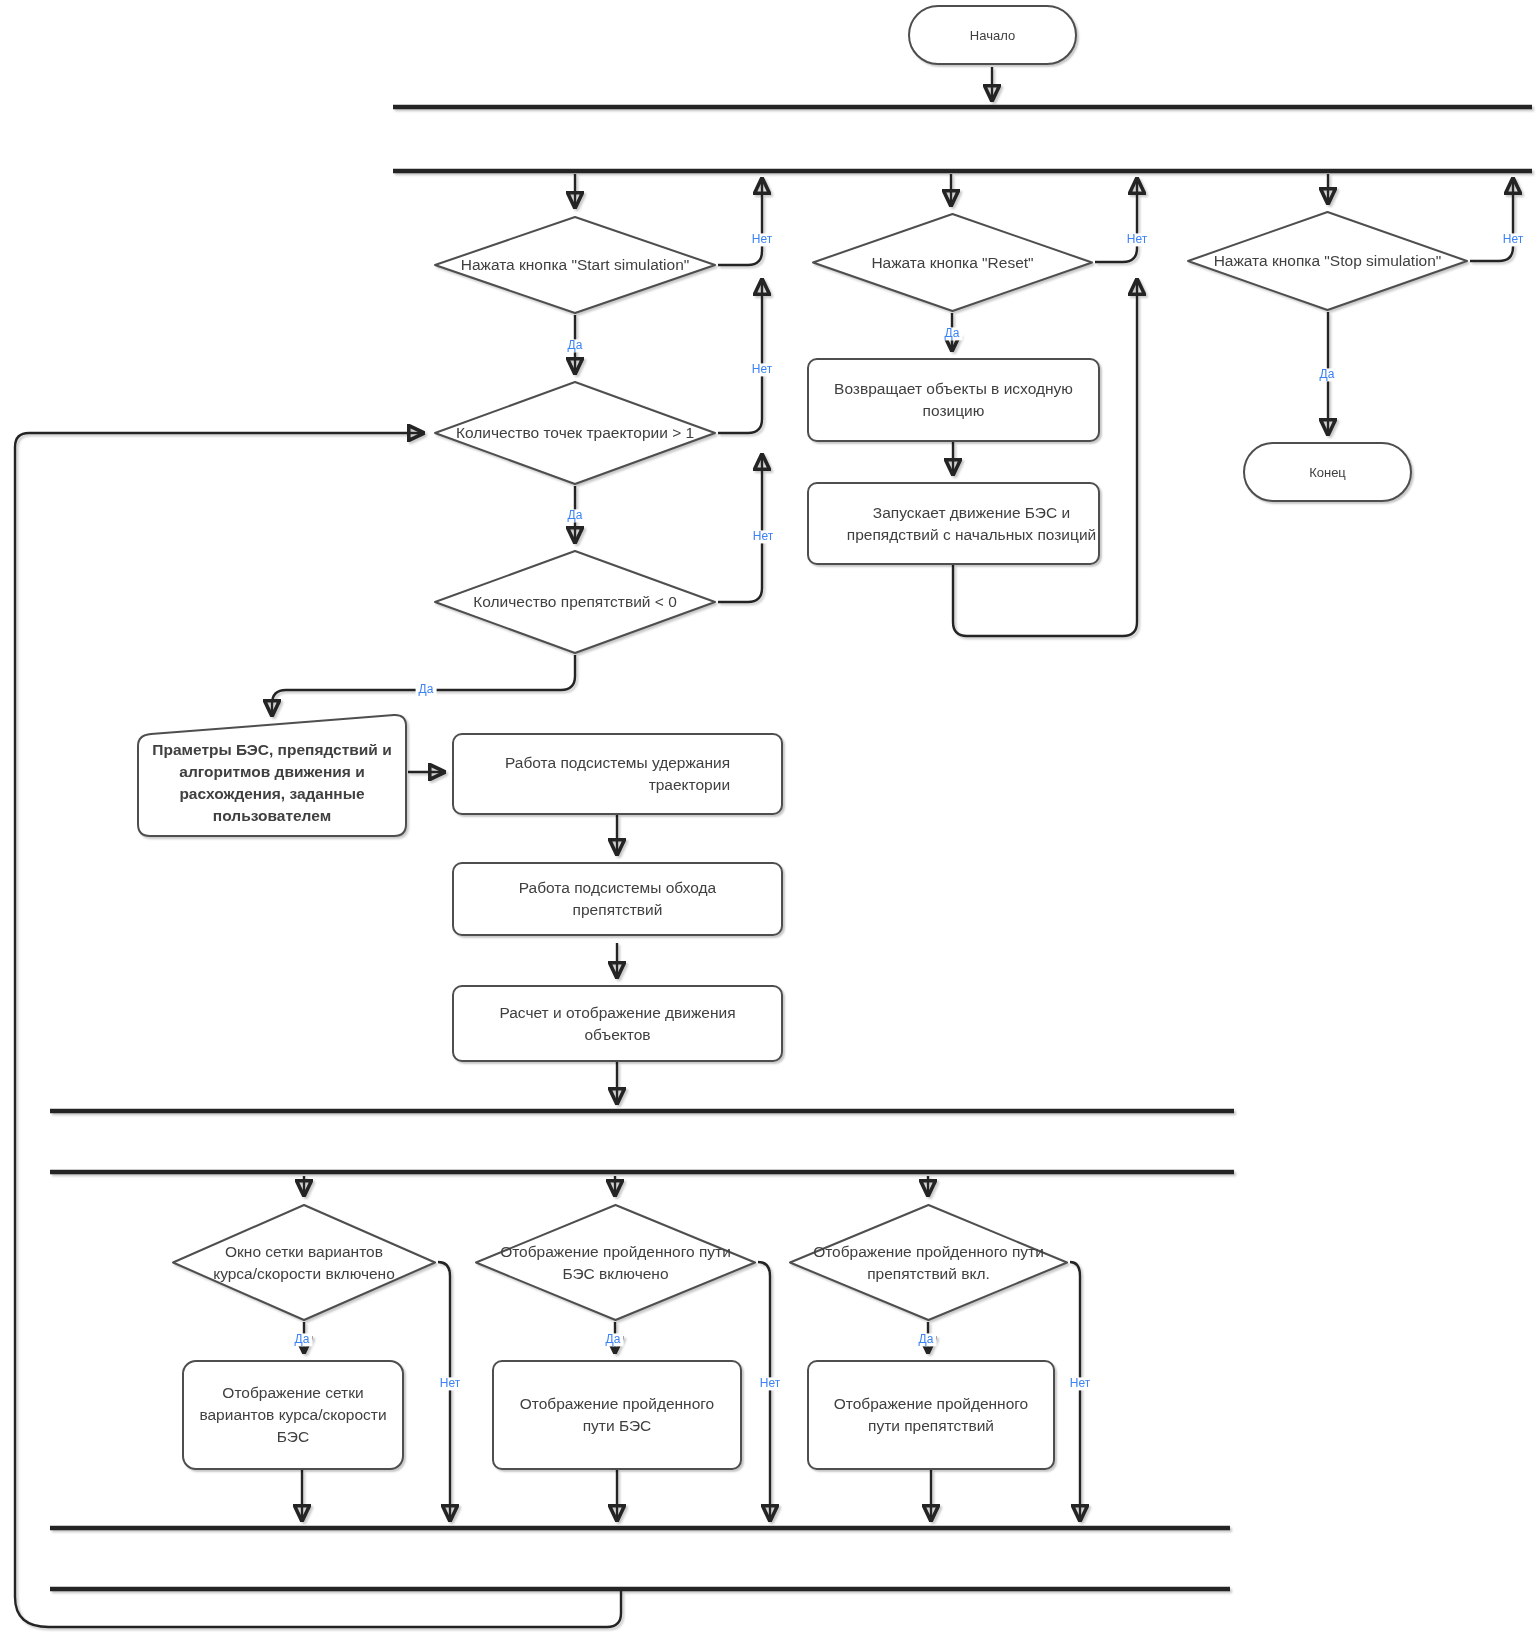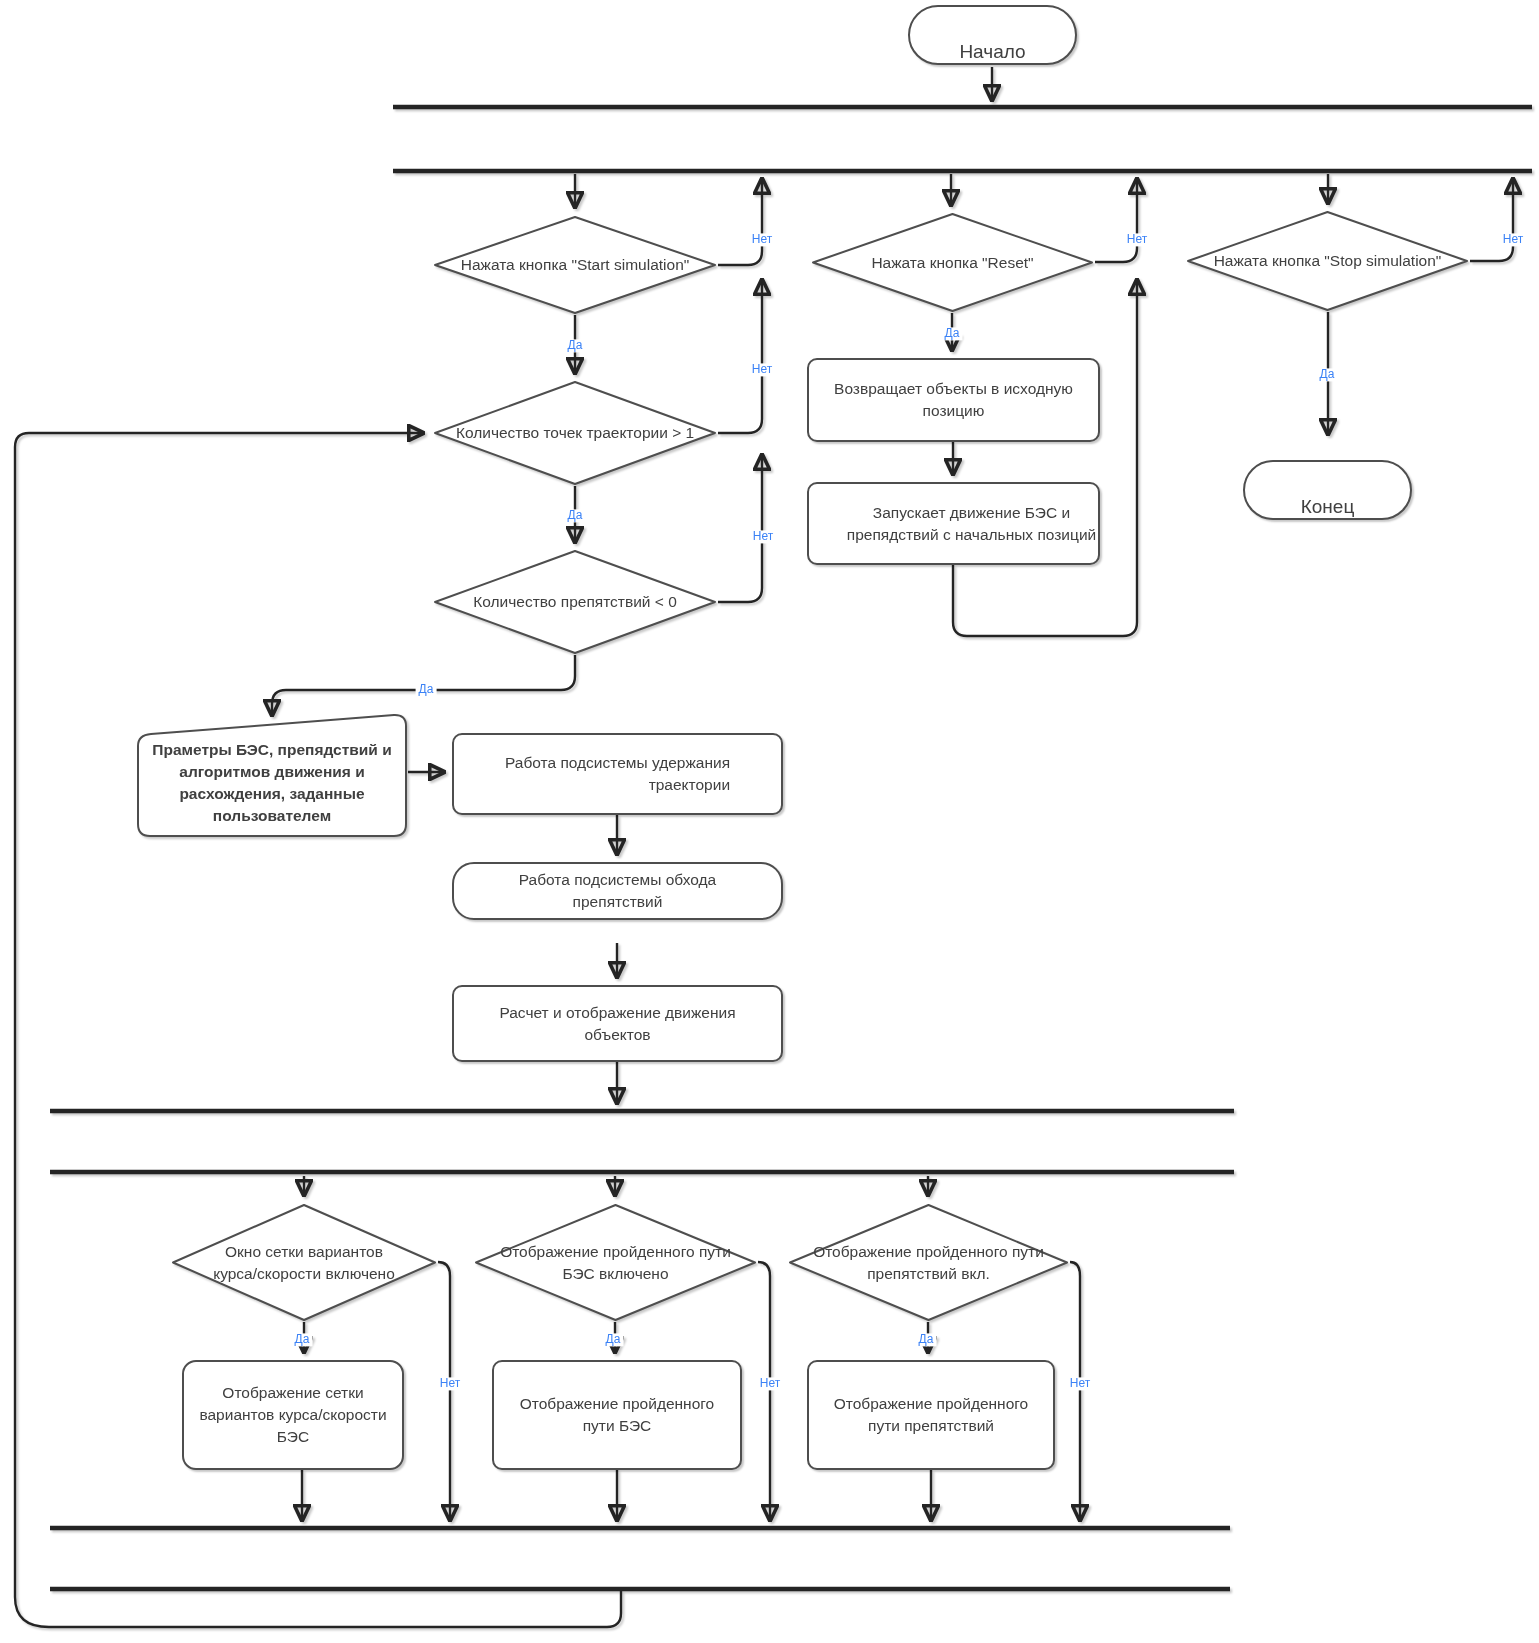--- a/index.html
+++ b/index.html
@@ -27,21 +27,21 @@
   .card path{fill:var(--fill);stroke:var(--shape-border);stroke-width:2px;stroke-linejoin:round;}
   .proc{
     background:var(--fill);border:2px solid var(--shape-border);border-radius:10px;
     box-shadow:2px 2px 2px rgba(0,0,0,0.22);
     display:flex;align-items:center;justify-content:center;text-align:center;
     font-size:15.5px;line-height:1.42;white-space:pre-line;
   }
   .terminal{
     background:var(--fill);border:2px solid var(--shape-border);border-radius:30px;
     box-shadow:2px 2px 2px rgba(0,0,0,0.22);
-    display:flex;align-items:flex-end;justify-content:center;font-size:19px;
+    display:flex;align-items:center;justify-content:center;font-size:13px;
   }
   .lbl{
     position:absolute;transform:translate(-50%,-50%);background:#ffffff;
     padding:0 3px;font-size:12px;color:#3b82f6;line-height:1.1;
   }
 </style>
 </head>
 <body>
 
 <div id="canvas">
@@ -97,21 +97,21 @@
     <path d="M438,1262 Q450,1262 450,1276 V1520" marker-end="url(#arr)"></path>
     <path d="M758,1262 Q770,1262 770,1276 V1520" marker-end="url(#arr)"></path>
     <path d="M1070,1262 Q1080,1262 1080,1276 V1520" marker-end="url(#arr)"></path>
 
     <path d="M621,1591 V1613 Q621,1627 607,1627 H49 Q15,1627 15,1597 V447 Q15,433 29,433 H423" marker-end="url(#arr)"></path>
   </svg>
 
   <div class="shape terminal" style="left:908px;top:5px;width:169px;height:60px;">
     <span>Начало</span>
   </div>
-  <div class="shape terminal" style="left:1243px;top:460px;width:169px;height:60px;">
+  <div class="shape terminal" style="left:1243px;top:442px;width:169px;height:60px;">
     <span>Конец</span>
   </div>
 
   <div class="shape diamond" style="left:432px;top:215px;width:286px;height:100px;">
     <svg width="286" height="100">
         <polygon points="143,2 283,50 143,98 3,50"></polygon>
       </svg>
     <div class="txt">Нажата кнопка "Start simulation"</div>
   </div>
   <div class="shape diamond" style="left:432px;top:380px;width:286px;height:106px;">
@@ -156,21 +156,21 @@
     <div class="txt" style="padding-top:14px;font-weight:bold;">Праметры БЭС, препядствий и
 алгоритмов движения и
 расхождения, заданные
 пользователем</div>
   </div>
 
   <div class="shape proc" style="left:452px;top:733px;width:331px;height:82px;text-align:right;">
     <div>Работа подсистемы удержания
 траектории</div>
   </div>
-  <div class="shape proc" style="left:452px;top:862px;width:331px;height:58px;border-radius:22px;">
+  <div class="shape proc" style="left:452px;top:862px;width:331px;height:74px;">
     <div>Работа подсистемы обхода
 препятствий</div>
   </div>
   <div class="shape proc" style="left:452px;top:985px;width:331px;height:77px;">
     <div>Расчет и отображение движения
 объектов</div>
   </div>
 
   <div class="shape diamond" style="left:170px;top:1203px;width:268px;height:119px;">
     <svg width="268" height="119">

